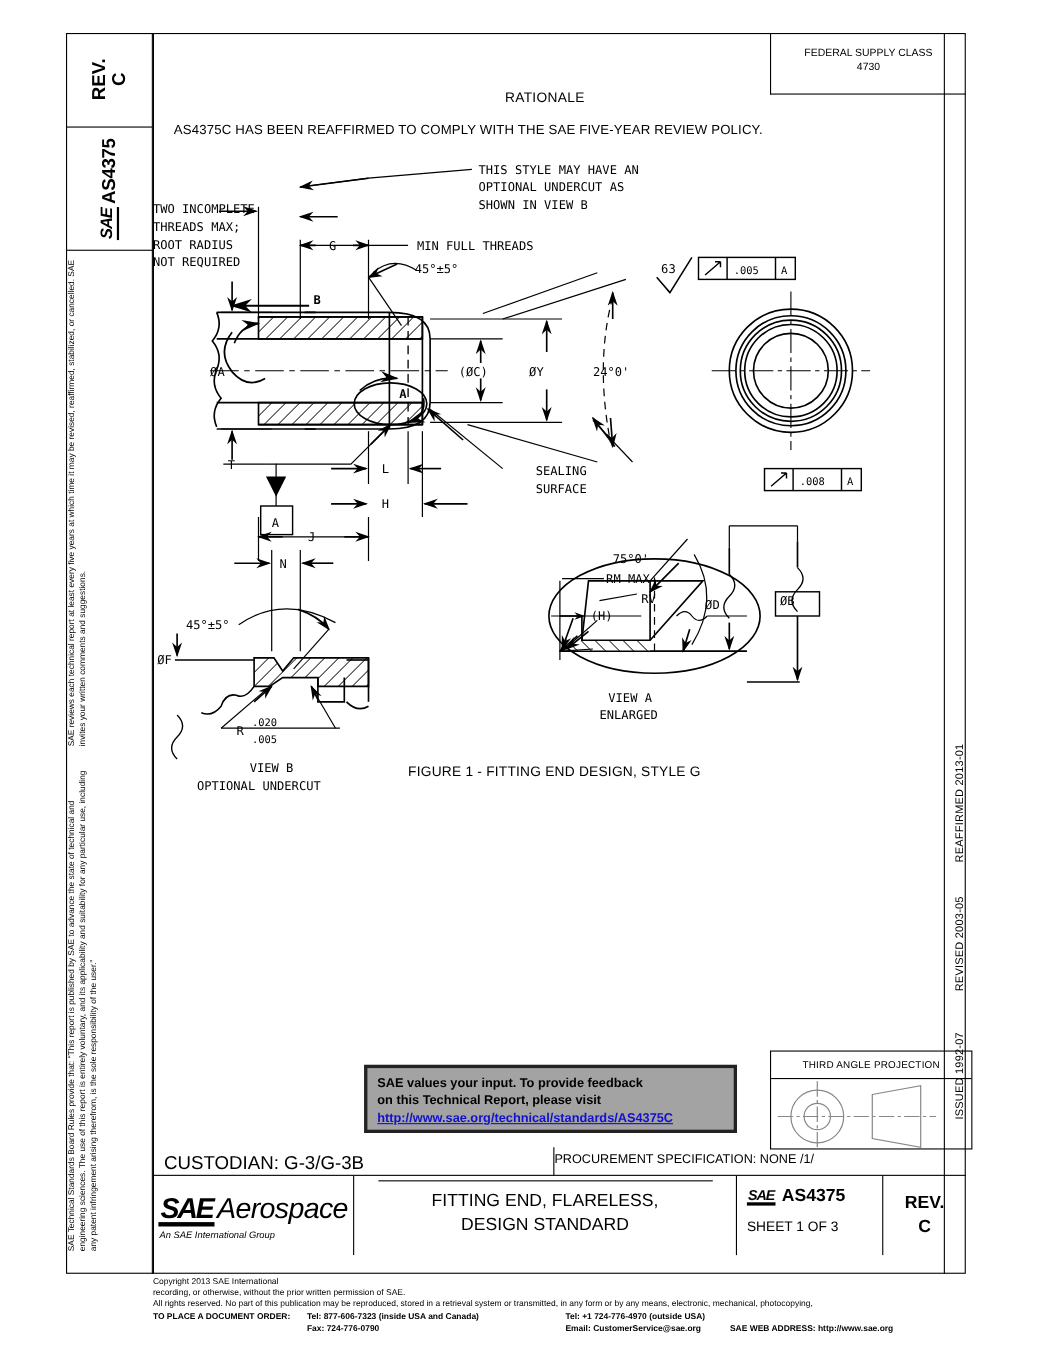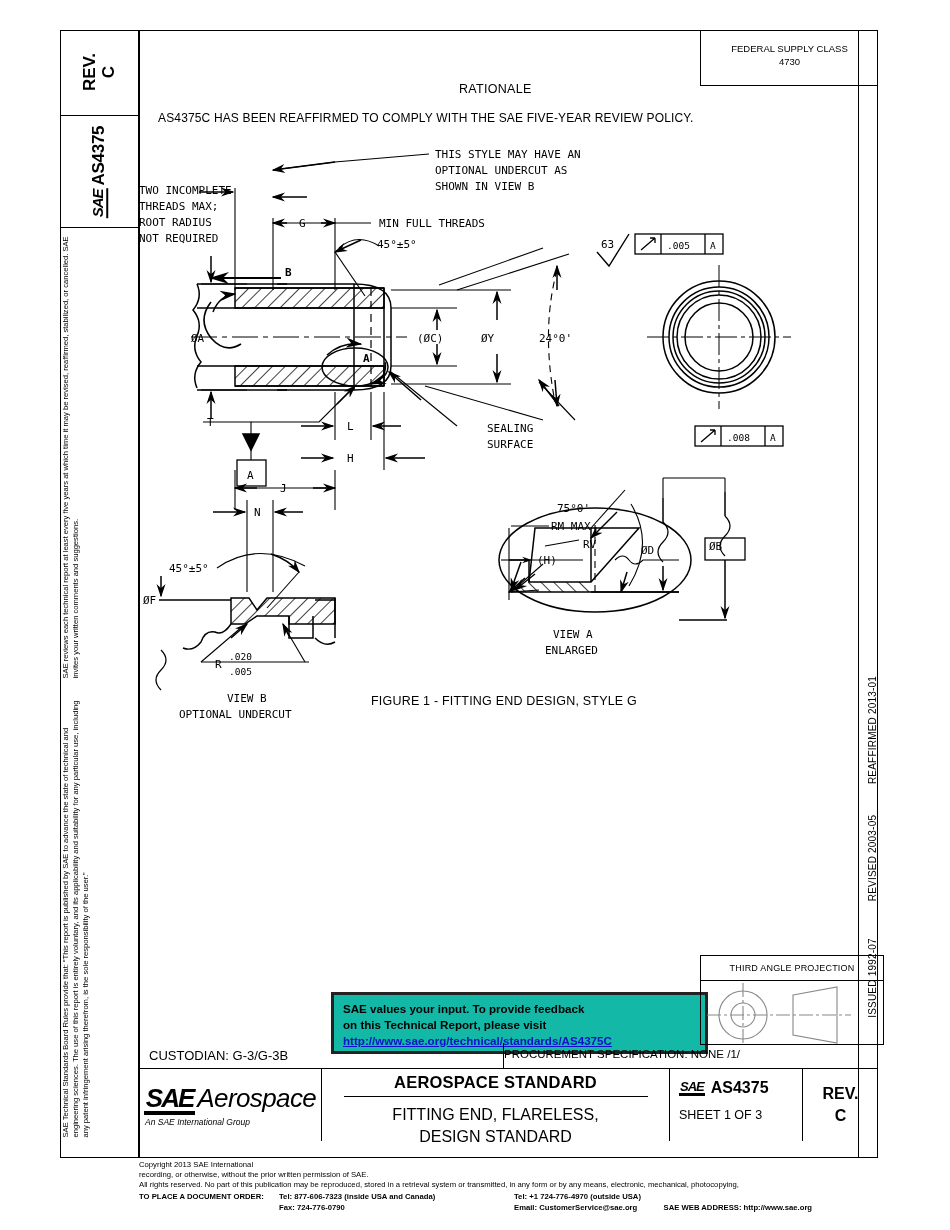--- a/index.html
+++ b/index.html
@@ -30,32 +30,32 @@
   .rationale{position:absolute;left:459px;top:82px;font-size:12.5px;letter-spacing:.3px;text-align:center;}
   .rationale-body{position:absolute;left:158px;top:111px;font-size:12px;letter-spacing:.15px;}
 
   
   .draw{position:absolute;left:139px;top:130px;width:739px;height:600px;}
   .cad{font-family:"DejaVu Sans Mono",monospace;font-size:11px;letter-spacing:0px;white-space:pre;}
   .cadsm{font-family:"DejaVu Sans Mono",monospace;font-size:9.5px;white-space:pre;}
   .fig-cap{position:absolute;left:371px;top:694px;font-size:12.5px;letter-spacing:.2px;}
 
   
-  .fb-box{position:absolute;left:331px;top:968px;width:377px;height:62px;border:3px solid #222;background:#14b8a6;box-sizing:border-box;padding:6px 0 0 9px;margin-top:24px;}
+  .fb-box{position:absolute;left:331px;top:968px;width:339px;height:62px;border:3px solid #222;background:#a3a3a3;box-sizing:border-box;padding:6px 0 0 9px;}
   .fb-box div{font-size:11.6px;font-weight:bold;line-height:1.36;}
   .fb-link{color:#1111cc;text-decoration:underline;}
 
   
   .tap-box{position:absolute;left:700px;top:955px;width:184px;height:90px;border:1.3px solid #000;box-sizing:border-box;}
   .tap-title{height:24px;border-bottom:1.3px solid #000;text-align:center;font-size:9px;line-height:24px;letter-spacing:.2px;}
 
   
   .tb{position:absolute;left:139px;top:1043px;width:739px;height:115px;}
   .tb-row1{position:absolute;left:0;top:0;width:739px;height:26px;border-bottom:1.6px solid #000;box-sizing:border-box;}
-  .tb-cust{position:absolute;left:0;top:0;width:365px;height:26px;border-right:1.6px solid #000;box-sizing:border-box;font-size:13px;padding:5px 0 0 10px;}
+  .tb-cust{position:absolute;left:0;top:0;width:365px;height:26px;border-right:1.6px solid #000;box-sizing:border-box;font-size:17px;padding:5px 0 0 10px;}
   .tb-proc{position:absolute;left:365px;top:0;width:374px;height:26px;box-sizing:border-box;font-size:11.5px;padding:5px 0 16px 0;text-align:left;}
   .tb-row2{position:absolute;left:0;top:26px;width:739px;height:72px;}
   .tb-logo{position:absolute;left:0;top:0;width:183px;height:72px;border-right:1.6px solid #000;box-sizing:border-box;display:flex;flex-direction:column;align-items:center;justify-content:center;}
   .logo-line{display:flex;align-items:baseline;}
   .logo-sae{font-weight:bold;font-style:italic;font-size:26px;letter-spacing:-2px;border-bottom:4px solid #000;line-height:.92;padding:0 2px;}
   .logo-aero{font-style:italic;font-size:26px;letter-spacing:-.6px;margin-left:2px;text-align:center;}
   .logo-sub{font-style:italic;font-size:8.5px;margin-top:2px;align-self:flex-start;margin-left:6px;}
   .tb-mid{position:absolute;left:183px;top:0;width:348px;height:72px;border-right:1.6px solid #000;box-sizing:border-box;text-align:center;}
   .tb-as{font-weight:bold;font-size:16.5px;padding-top:4px;letter-spacing:.2px;}
   .tb-rule{width:304px;height:1.4px;background:#000;margin:4px auto 0 auto;}
@@ -424,21 +424,20 @@
     </div>
     <div class="tb-row2">
       <div class="tb-logo">
         <div class="logo-line">
           <span class="logo-sae">SAE</span>
           <span class="logo-aero">Aerospace</span>
         </div>
         <div class="logo-sub">An SAE International Group</div>
       </div>
       <div class="tb-mid">
-        <div class="tb-as">AEROSPACE STANDARD</div>
         <div class="tb-rule"></div>
         <div class="tb-desc">
           <div>FITTING END, FLARELESS,</div>
           <div>DESIGN STANDARD</div>
         </div>
       </div>
       <div class="tb-num">
         <div class="tbn-line">
           <span class="tbn-sae">SAE</span>
           <span class="tbn-id">AS4375</span>

